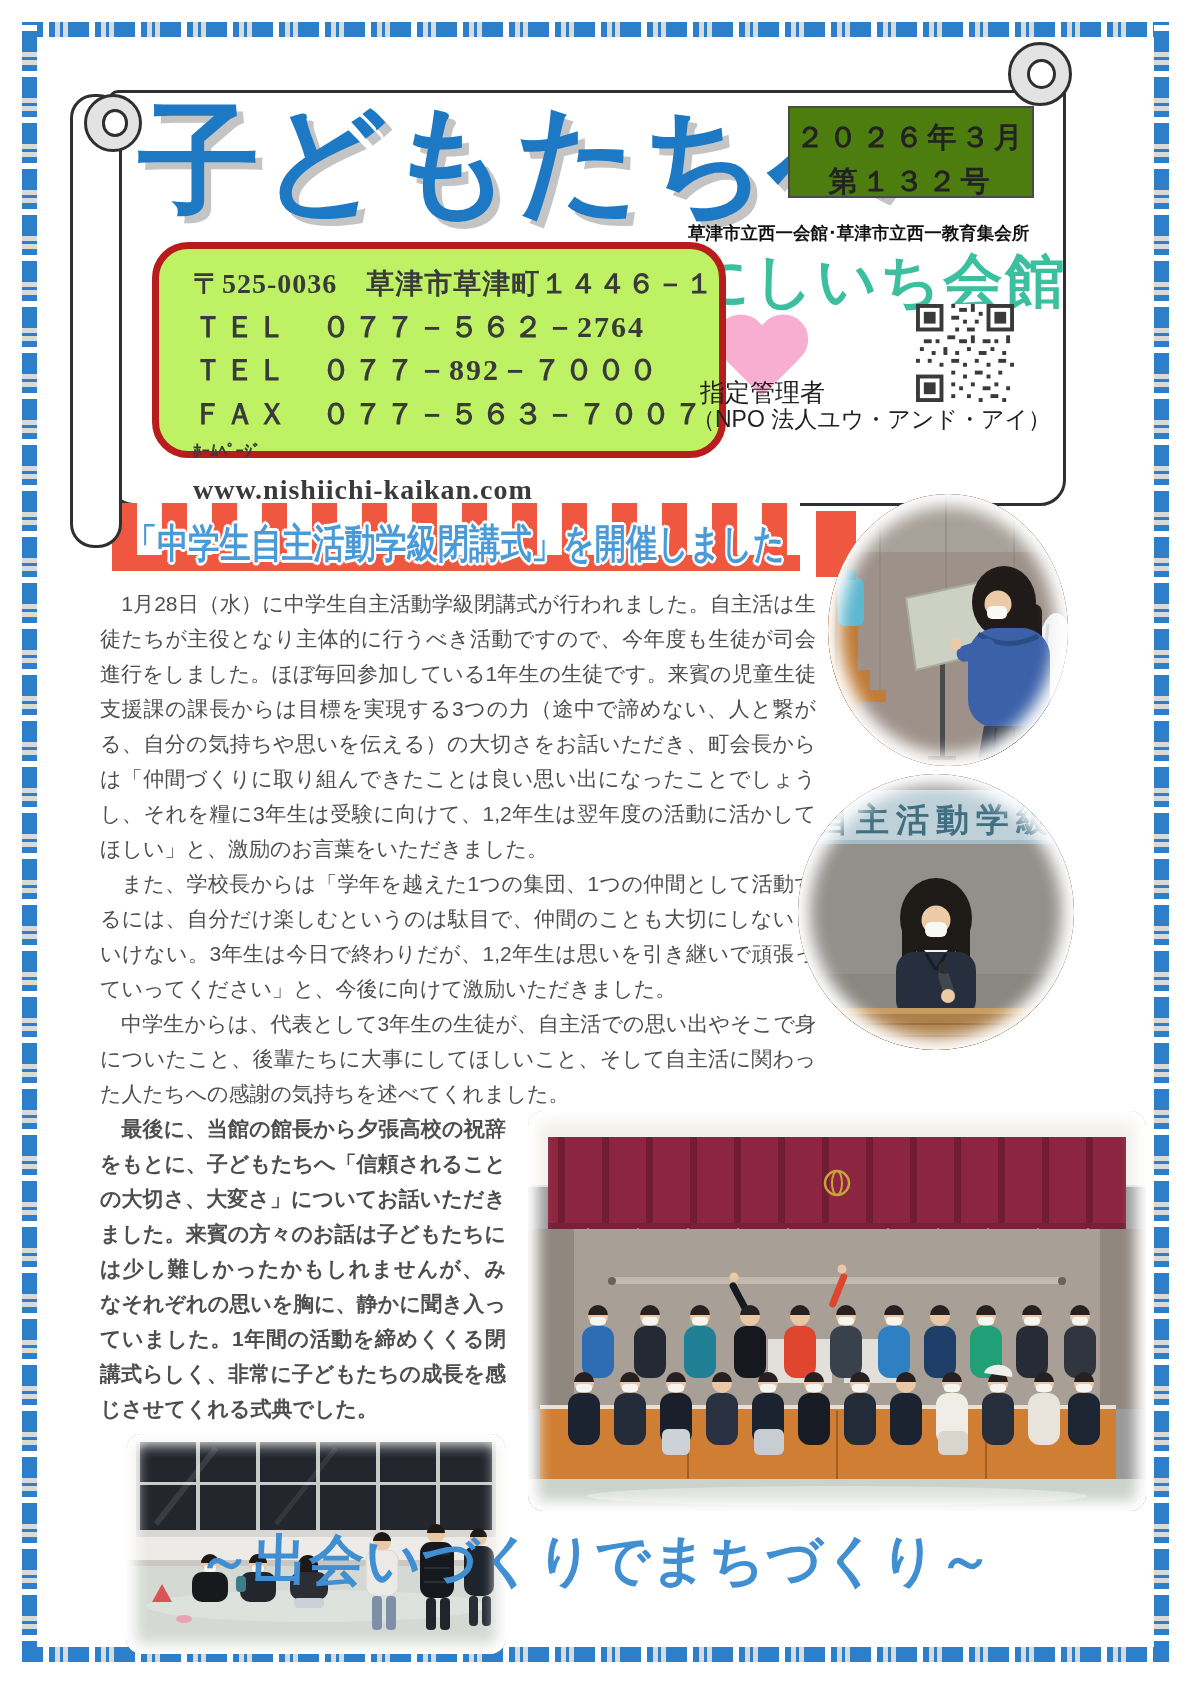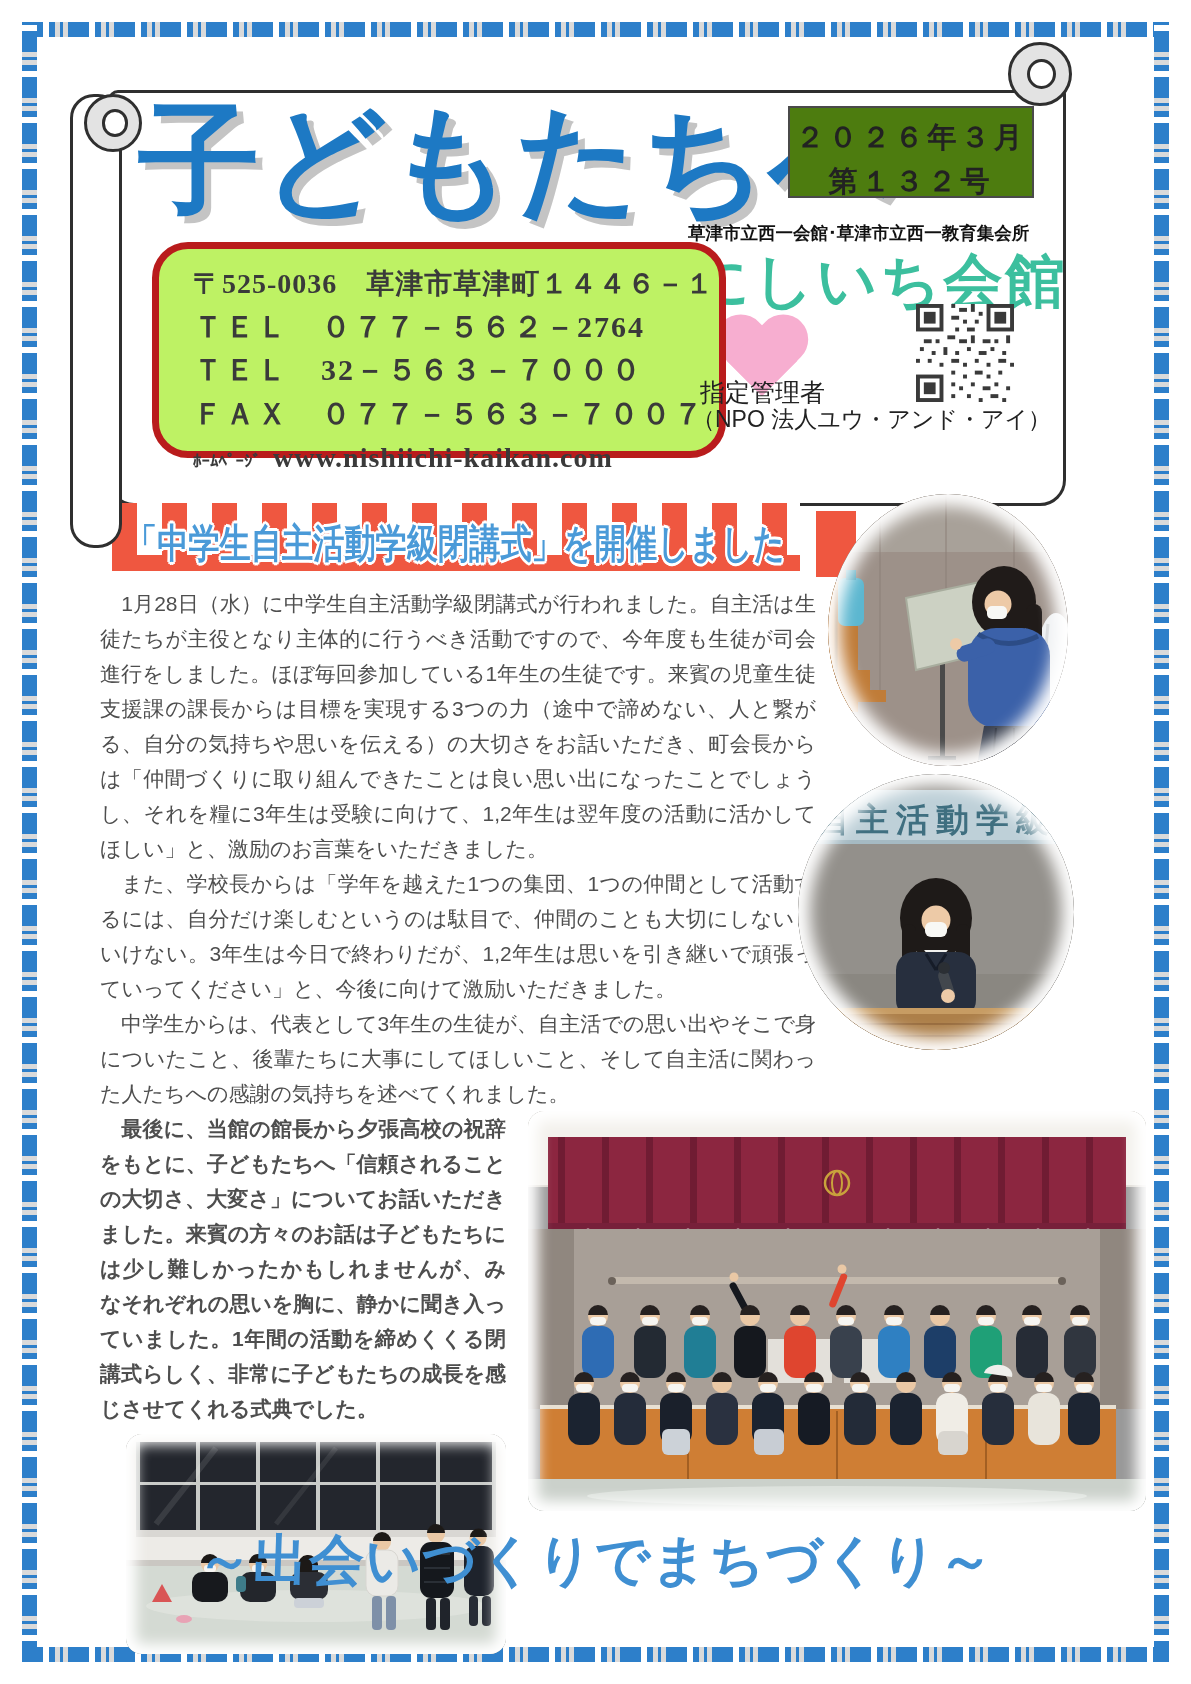--- a/index.html
+++ b/index.html
@@ -38,21 +38,21 @@
     letter-spacing:4px;text-align:center;line-height:1.5;padding-top:8px;box-sizing:border-box;color:#222;}
   .org-line{position:absolute;left:688px;top:221px;z-index:5;font-size:17.5px;font-weight:600;
     color:#111;white-space:nowrap;}
   .facility-name{position:absolute;left:690px;top:242px;z-index:5;font-size:59px;font-weight:900;
     color:#3cbf9e;letter-spacing:3px;white-space:nowrap;}
   .address-box{position:absolute;left:152px;top:242px;width:574px;height:216px;background:#bef264;z-index:5;
     border:7px solid #b91c1c;border-radius:36px;box-sizing:border-box;padding:16px 0 0 34px;
     font-family:"Liberation Serif",serif;color:#3a3a3a;}
   .addr-postal{font-size:28px;font-weight:700;letter-spacing:1px;}
   .addr-tel{font-size:30px;font-weight:700;letter-spacing:2px;line-height:1.28;margin-top:5px;}
-  .addr-home{margin-top:9px;display:flex;align-items:baseline;gap:12px;}
+  .addr-home{margin-top:9px;display:flex;align-items:baseline;gap:12px;flex-direction:column;}
   .addr-home-label{font-size:17px;font-weight:700;font-family:"Liberation Sans",sans-serif;}
   .addr-home-url{font-size:28px;font-weight:700;letter-spacing:1px;}
   
   .heart{position:absolute;left:712px;top:316px;width:100px;height:86px;z-index:4;}
   .heart::before,.heart::after{content:"";position:absolute;top:0;width:50px;height:80px;
     background:#f7aed0;border-radius:25px 25px 0 0;}
   .heart::before{left:50px;transform:rotate(-45deg);transform-origin:0 100%;}
   .heart::after{left:0;transform:rotate(45deg);transform-origin:100% 100%;}
   .qr{position:absolute;left:916px;top:304px;width:98px;height:98px;z-index:5;}
   .manager-label{position:absolute;left:700px;top:376px;z-index:6;font-size:25px;color:#222;}
@@ -109,21 +109,21 @@
     <div>２０２６年３月</div>
     <div>第１３２号</div>
   </div>
 
   <div class="org-line">草津市立西一会館･草津市立西一教育集会所</div>
   <div class="facility-name">にしいち会館</div>
 
   <div class="address-box">
     <div class="addr-postal">〒525-0036　草津市草津町１４４６－１</div>
     <div class="addr-tel">ＴＥＬ　０７７－５６２－2764</div>
-    <div class="addr-tel">ＴＥＬ　32－５６３－７０００</div>
+    <div class="addr-tel">ＴＥＬ　０７７－892－７０００</div>
     <div class="addr-tel">ＦＡＸ　０７７－５６３－７００７</div>
     <div class="addr-home">
       <span class="addr-home-label">ﾎｰﾑﾍﾟｰｼﾞ</span>
       <span class="addr-home-url">www.nishiichi-kaikan.com</span>
     </div>
   </div>
 
   <div class="heart"></div>
 
   <div class="qr">

